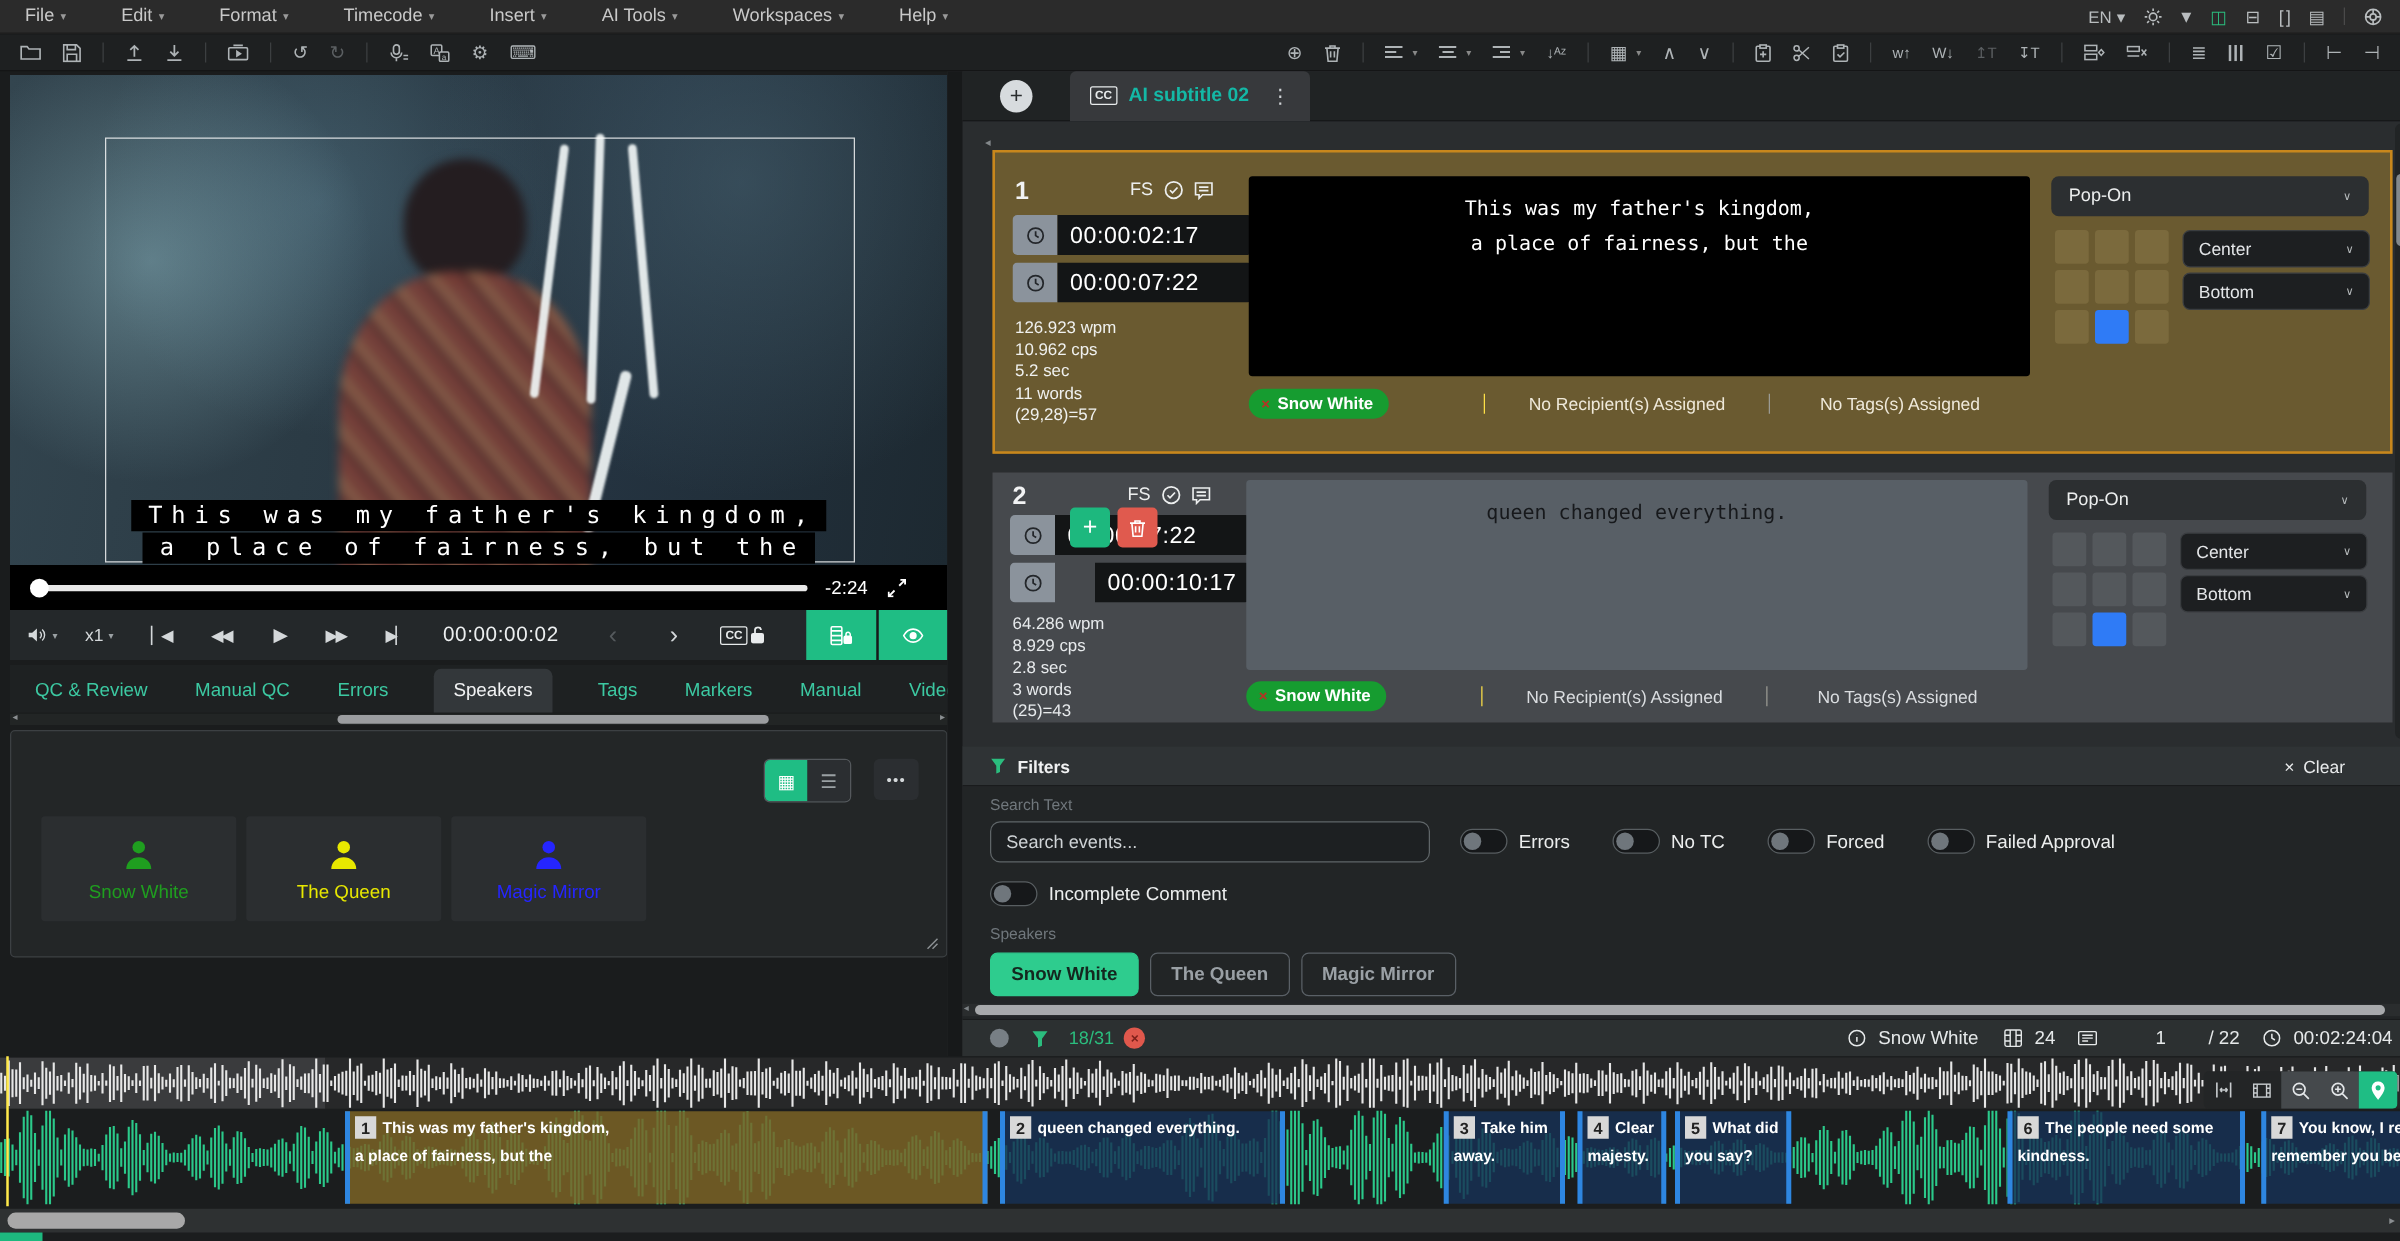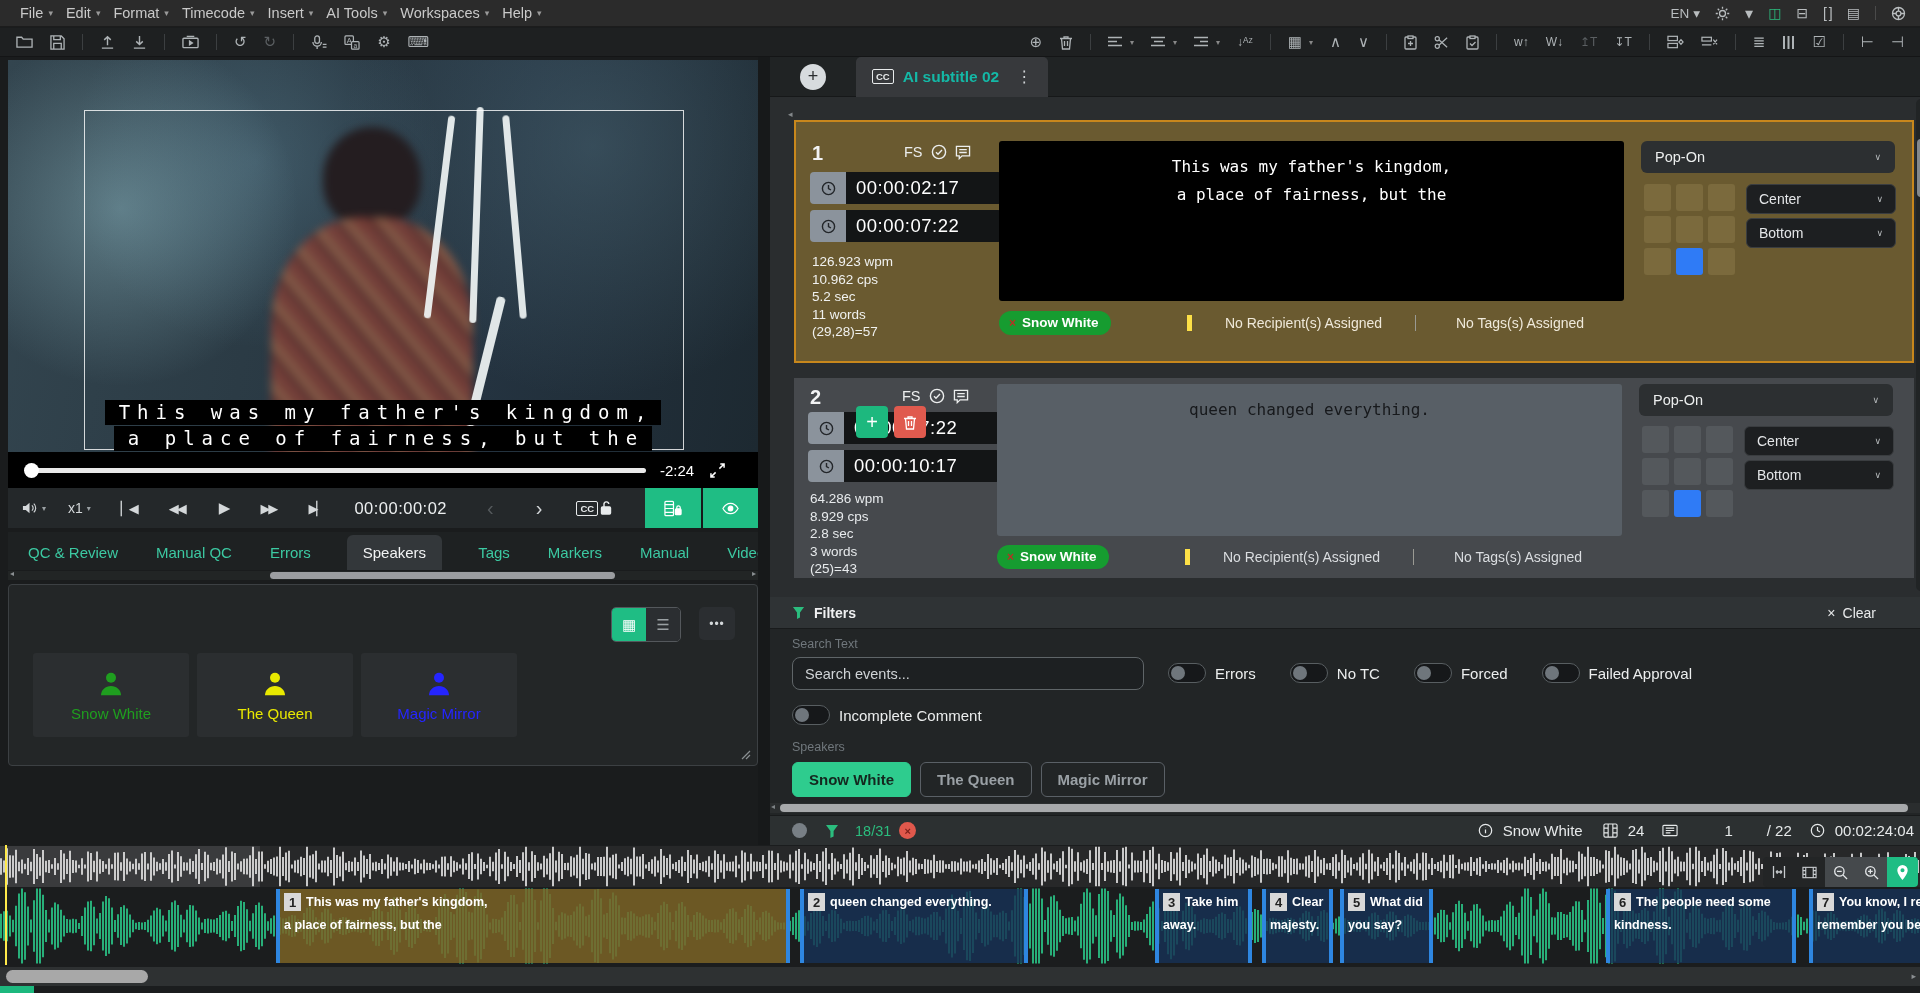--- a/index.html
+++ b/index.html
@@ -4,21 +4,21 @@
 <style>
   * { margin:0; padding:0; box-sizing:border-box; }
   html,body { background:#101112; }
   body { font-family:"Liberation Sans", sans-serif; }
   .app { position:relative; width:1920px; height:993px; background:#1a1c1d; overflow:hidden; color:#cfd3d6; }
   .ico { display:inline-flex; align-items:center; justify-content:center; line-height:1; }
   svg { display:block; }
 
   
   .menubar { position:absolute; left:0; top:0; width:1920px; height:27px; background:#2b2b2b; border-bottom:1px solid #1c1c1c; display:flex; align-items:center; }
-  .menu-items { display:flex; align-items:flex-end; gap:13px; padding-left:20px; }
+  .menu-items { display:flex; align-items:flex-end; gap:44px; padding-left:20px; }
   .menu-item { color:#c9c9c9; font-size:14.5px; cursor:default; display:flex; align-items:center; gap:5px; }
   .menu-item .caret { font-size:9px; color:#9a9a9a; }
   .menubar-right { margin-left:auto; display:flex; align-items:center; gap:15px; padding-right:14px; color:#b9bdbf; }
   .menubar-right .lang { font-size:13.5px; display:flex; gap:4px; align-items:center; }
   .mb-ico { font-size:14px; color:#b9bdbf; }
   .mb-green { color:#2bbd7e; }
   .mb-div { width:1px; height:14px; background:#4a4a4a; }
 
   
   .toolbar { position:absolute; left:0; top:28px; width:1920px; height:29px; background:#1e2021; display:flex; align-items:center; justify-content:space-between; border-bottom:1px solid #141516; }
@@ -102,21 +102,21 @@
   .tcfield input { flex:1; background:#131516; border:0; color:#fff; font-family:"Liberation Sans", sans-serif; font-size:18.5px; padding-left:10px; letter-spacing:.5px; outline:none; width:100px; }
   .ev-stats { position:absolute; left:16px; font-size:13.5px; line-height:17.5px; color:#f0f1ef; }
   .txtbox { position:absolute; left:203px; width:625px; border-radius:3px; text-align:center; font-family:"DejaVu Sans Mono", monospace; font-size:16px; line-height:1.75; padding-top:12px; }
   .ev1 .txtbox { top:19px; height:160px; background:#000; color:#fff; }
   .ev2 .txtbox { top:6px; height:152px; background:#585f66; color:#17191c; }
   .metarow { position:absolute; left:203px; width:625px; height:30px; display:flex; align-items:center; }
   .ev1 .metarow { top:186px; color:#efe9da; }
   .ev2 .metarow { top:164px; color:#dadde0; }
   .meta-zone { display:flex; align-items:center; justify-content:center; font-size:14px; }
   .meta-zone.z1 { width:188px; justify-content:flex-start; }
-  .meta-zone.z2 { width:228px; border-left:5px solid #fde047; }
+  .meta-zone.z2 { width:228px; border-left:1px solid #fde047; }
   .meta-zone.z3 { width:209px; border-left:1px solid #9a9a93; }
   .chip { display:inline-flex; align-items:center; gap:6px; background:#169c30; color:#fff; font-size:13.5px; font-weight:bold; border-radius:12px; padding:4px 12px 5px 10px; }
   .chip .x { color:#b63324; font-size:12px; font-weight:bold; }
   .popon { position:absolute; left:845px; width:254px; height:32px; background:#2c2f31; border-radius:6px; display:flex; align-items:center; justify-content:space-between; padding:0 14px; color:#eceeee; font-size:14.5px; }
   .ev1 .popon { top:19px; } .ev2 .popon { top:6px; }
   .posgrid { position:absolute; left:848px; display:grid; grid-template-columns:repeat(3,27px); grid-template-rows:repeat(3,27px); gap:5px; }
   .ev1 .posgrid { top:62px; } .ev2 .posgrid { top:48px; }
   .pcell { border-radius:3px; }
   .ev1 .pcell { background:#7b6a3d; } .ev2 .pcell { background:#54585c; }
   .pcell.active { background:#2f7bf6; }
@@ -636,21 +636,21 @@
       </span>
       <div class="tcfield" style="top:34px;">
         <span class="clock">
             <svg width="15" height="15" viewBox="0 0 16 16" fill="none" stroke="#23262a" stroke-width="1.5">
               <circle cx="8" cy="8" r="6.5"></circle>
               <path d="M8 4.2V8l2.6 1.6"></path>
             </svg>
           </span>
         <input value="00:00:07:22" style="">
       </div>
-      <div class="tcfield" style="top:72px;">
+      <div class="tcfield" style="top:72px;gap:32px;">
         <span class="clock">
             <svg width="15" height="15" viewBox="0 0 16 16" fill="none" stroke="#23262a" stroke-width="1.5">
               <circle cx="8" cy="8" r="6.5"></circle>
               <path d="M8 4.2V8l2.6 1.6"></path>
             </svg>
           </span>
         <input value="00:00:10:17" style="">
       </div>
       <div class="ev-stats" style="top:112px;color:#e7eaec;">
         <div>64.286 wpm</div>

